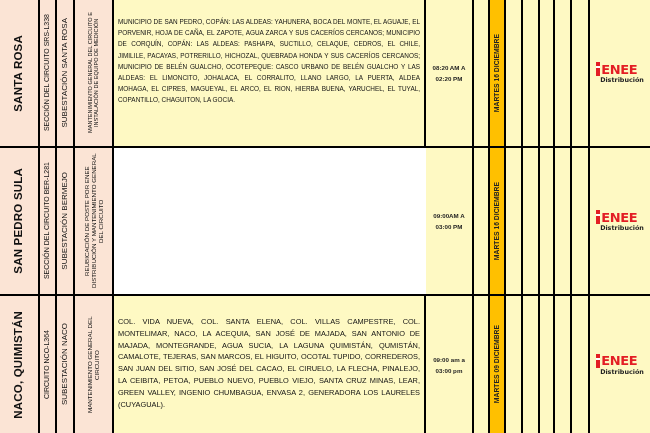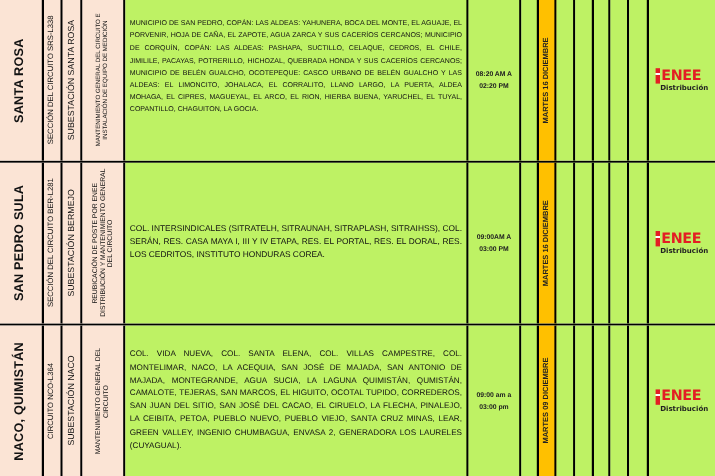--- a/index.html
+++ b/index.html
@@ -14,21 +14,21 @@
   .row.r1 { top: 148px; height: 148px; border-top: 0; }
   .row.r2 { top: 296px; height: 137px; border-bottom: 0; }
 
   .cell {
     position: absolute; top: 0; bottom: 0;
     border-right: 2px solid #000;
     overflow: hidden;
   }
   .peach { background: #fbe4d5; }
   .yellow { background: #ffc000; }
-  .white { background: #bef264; }
+  .white { background: #fef9c3; }
 
   .c1 { left: 0; width: 40px; }
   .c2 { left: 40px; width: 17px; }
   .c3 { left: 57px; width: 18px; }
   .c4 { left: 75px; width: 39px; }
   .c5 { left: 114px; width: 312px; }
   .c6 { left: 426px; width: 48px; }
   .c7 { left: 474px; width: 16px; }
   .c8 { left: 490px; width: 16px; }
   .c9 { left: 506px; width: 17px; }
@@ -162,23 +162,20 @@
   <div class="cell c3 peach">
     <div class="vwrap">
         <span class="vtext subst">SUBESTACIÓN BERMEJO</span>
       </div>
   </div>
   <div class="cell c4 peach">
     <div class="vwrap">
         <span class="vtext wrap work" style="font-size:6.2px">REUBICACIÓN DE POSTE POR ENEE DISTRIBUCIÓN Y MANTENIMIENTO GENERAL DEL CIRCUITO</span>
       </div>
   </div>
-  <div class="cell c5 white">
-    <div class="zones">COL. INTERSINDICALES (SITRATELH, SITRAUNAH, SITRAPLASH, SITRAIHSS), COL. SERÁN, RES. CASA MAYA I, III Y IV ETAPA, RES. EL PORTAL, RES. EL DORAL, RES. LOS CEDRITOS, INSTITUTO HONDURAS COREA.</div>
-  </div>
   <div class="cell c6 white">
     <div class="time">
       <span>09:00AM A</span>
       <span>03:00 PM</span>
     </div>
   </div>
   <div class="cell c7 white"></div>
   <div class="cell c8 yellow">
     <div class="vwrap">
         <span class="vtext date">MARTES 16 DICIEMBRE</span>

